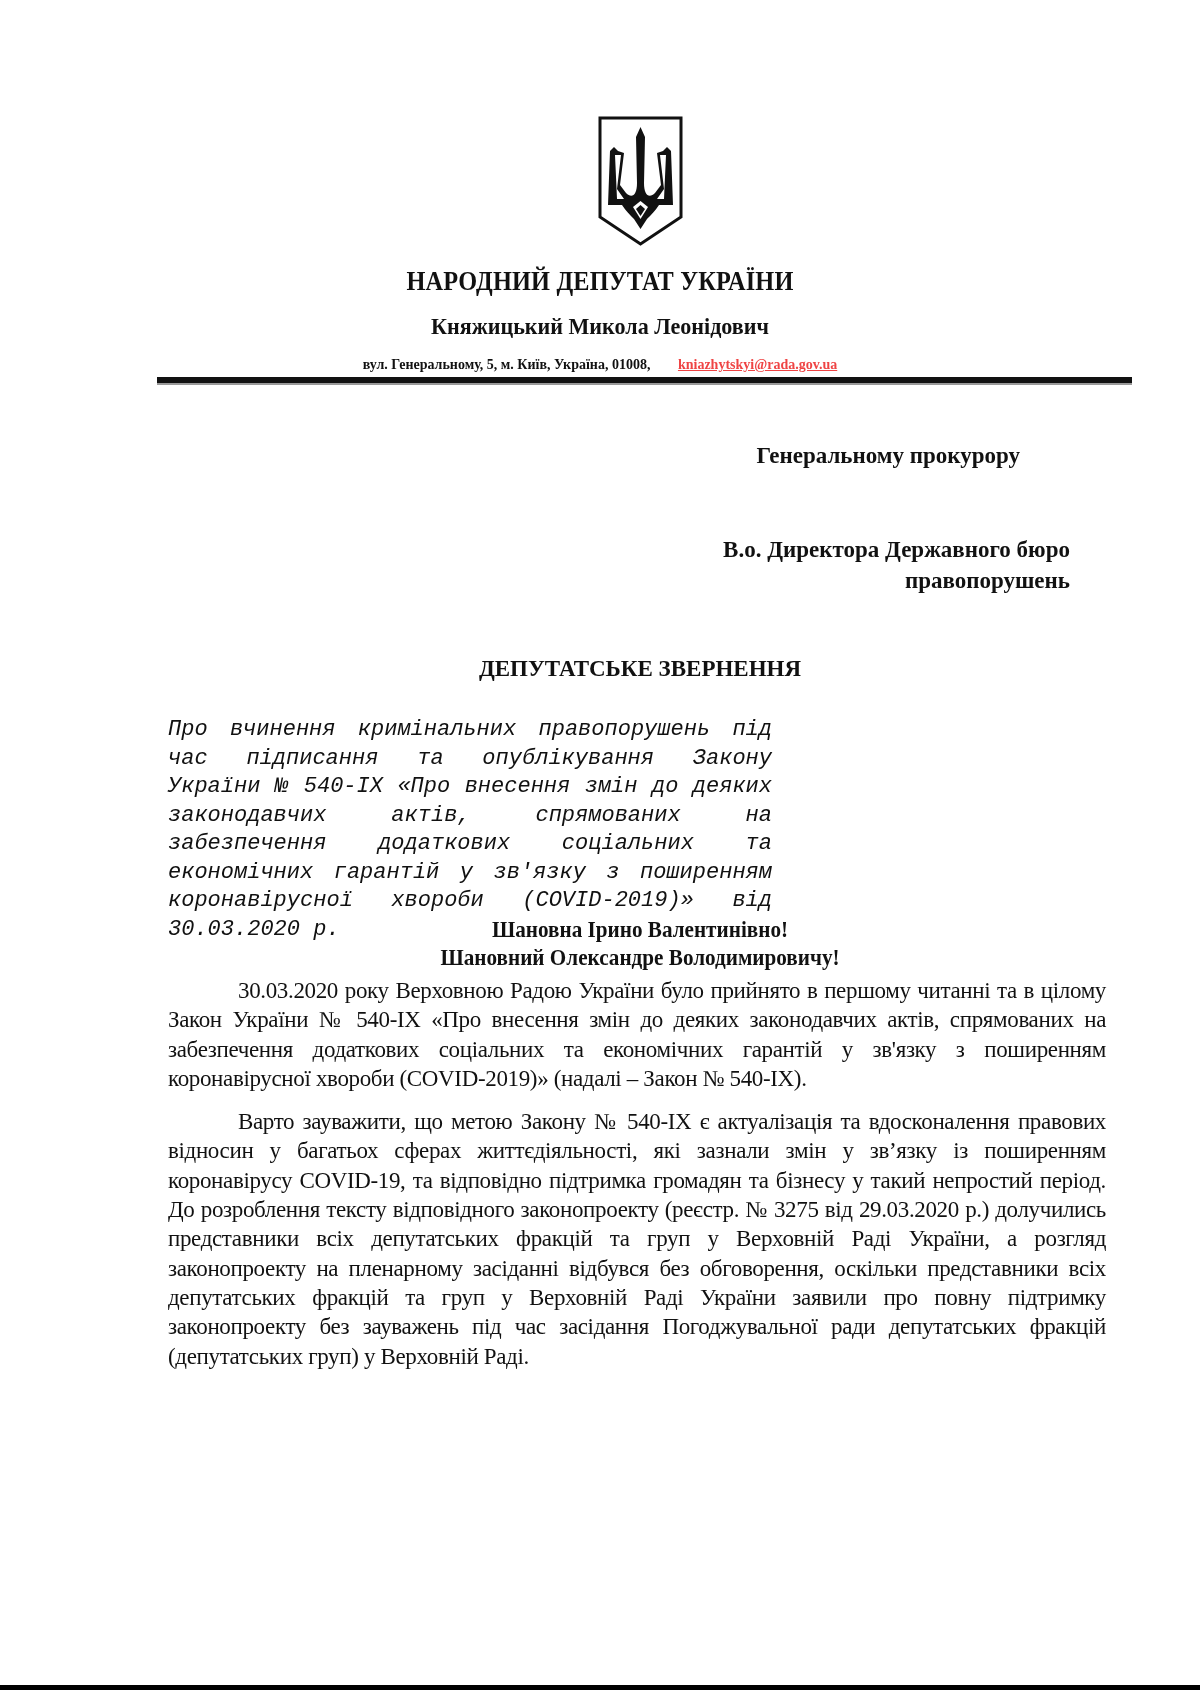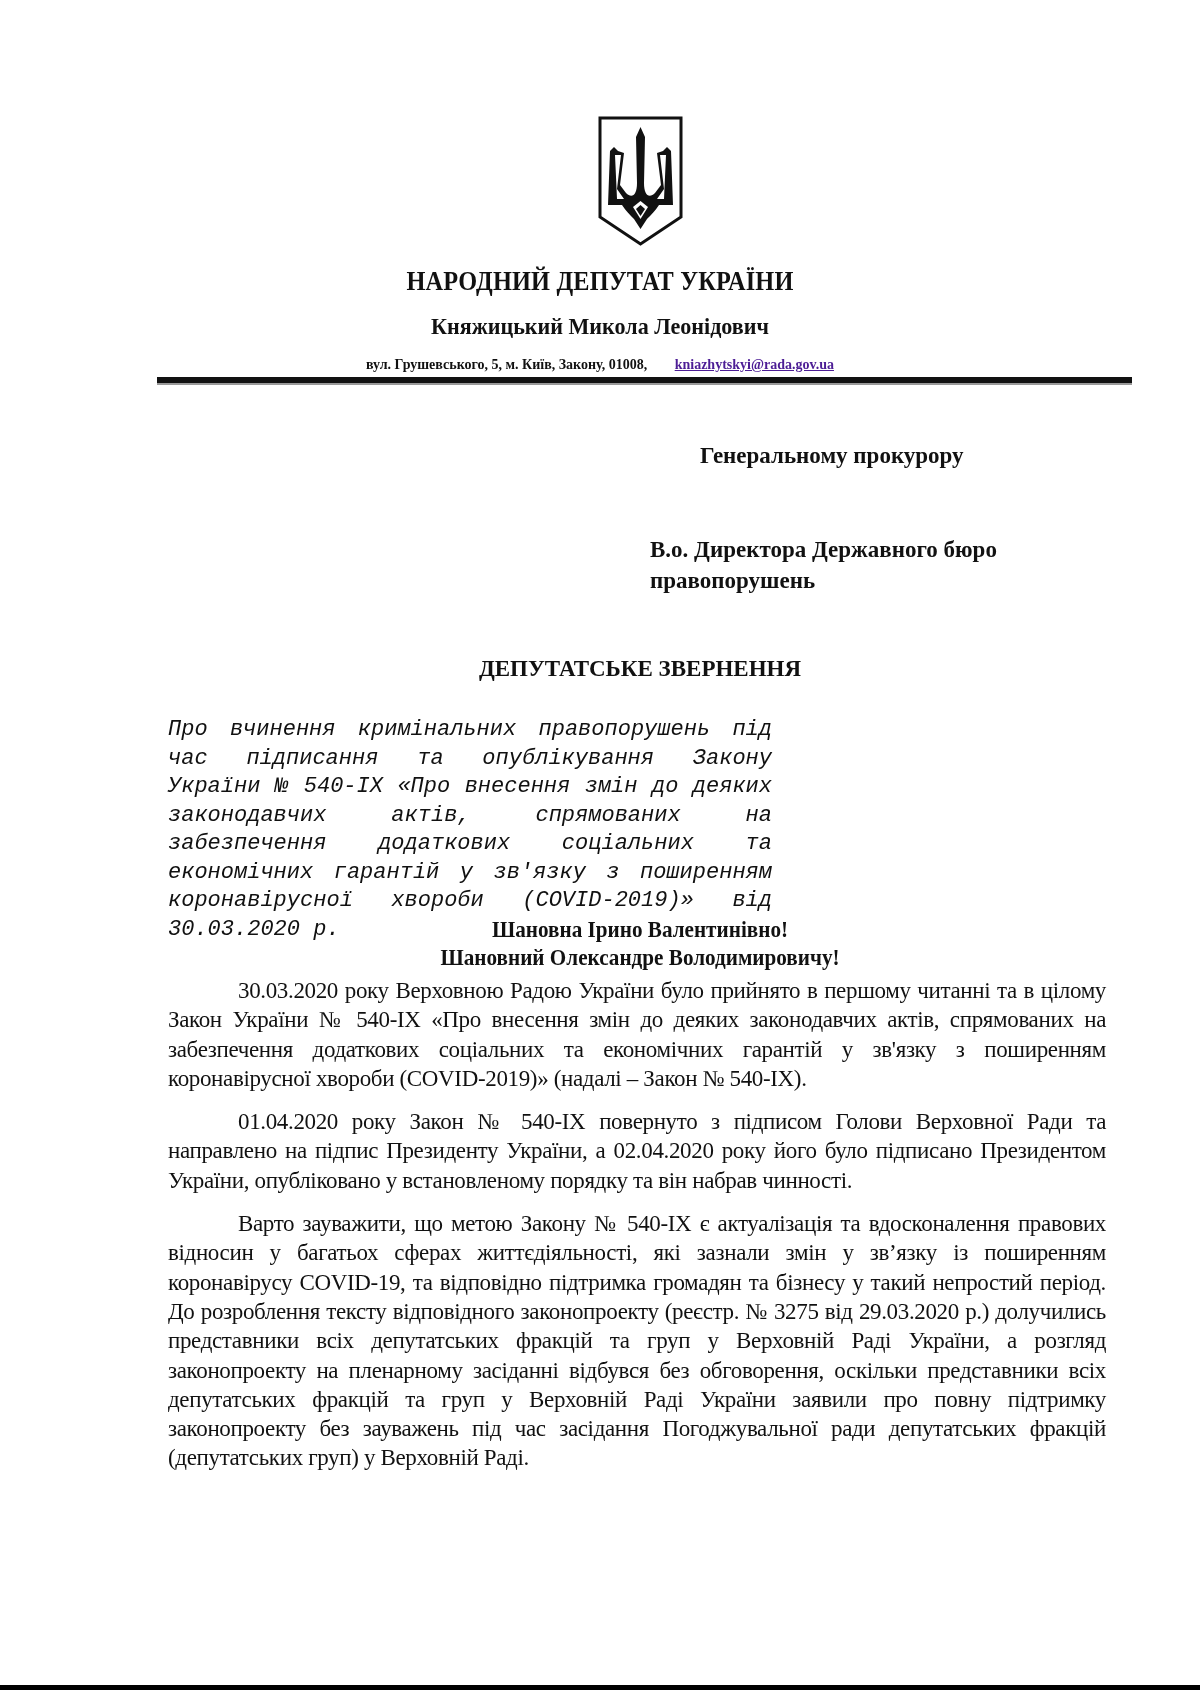--- a/index.html
+++ b/index.html
@@ -53,36 +53,36 @@
   .address {
     position: absolute;
     left: 0;
     width: 1200px;
     top: 357px;
     text-align: center;
     font-weight: bold;
     font-size: 14px;
   }
   .address a {
-    color: #4c1d95;
+    color: #ef4444;
     text-decoration: underline;
     margin-left: 24px;
   }
   .header-rule {
     position: absolute;
     left: 157px;
     width: 975px;
     top: 377px;
     height: 6px;
     background: #111111;
     border-bottom: 2px solid #999999;
   }
   .recipient {
     position: absolute;
-    text-align: left;
+    text-align: right;
     font-weight: bold;
     font-size: 23px;
     line-height: 31px;
   }
   .recipient.r1 {
     left: 700px;
     width: 320px;
     top: 440px;
   }
   .recipient.r2 {
@@ -155,21 +155,21 @@
     <path d="M43.5 12 L48 22 L47 68 C47 80 52 84 58 78 L64 70 L60 38 L66 36 L70 32 L74 36 L76 90 L62 90 C58 96 54 100 50 104 L43.5 114 L37 104 C33 100 29 96 25 90 L11 90 L13 36 L17 32 L21 36 L27 38 L23 70 L29 78 C35 84 40 80 40 68 L39 22 Z" fill="#111"></path>
     <path d="M18 40 L20 84 L27 84 L20 74 L24 40 Z" fill="#fff"></path>
     <path d="M69 40 L67 84 L60 84 L67 74 L63 40 Z" fill="#fff"></path>
     <path d="M36 92 L43.5 86 L51 92 L43.5 104 Z" fill="#fff"></path>
     <path d="M39 94 L43.5 90 L48 94 L43.5 101 Z" fill="#111"></path>
   </svg>
 
   <div class="org-title">НАРОДНИЙ ДЕПУТАТ УКРАЇНИ</div>
   <div class="deputy-name">Княжицький Микола Леонідович</div>
   <div class="address">
-    <span>вул. Грушевського, 5, м. Київ, Закону, 01008, </span><a>kniazhytskyi@rada.gov.ua</a>
+    <span>вул. Генеральному, 5, м. Київ, Україна, 01008, </span><a>kniazhytskyi@rada.gov.ua</a>
   </div>
   <div class="header-rule"></div>
 
   <div class="recipient r1">
     <div>Генеральному прокурору</div>
   </div>
 
   <div class="recipient r2">
     <div>В.о. Директора Державного бюро</div>
     <div>правопорушень</div>
@@ -177,18 +177,17 @@
 
   <div class="doc-type">ДЕПУТАТСЬКЕ ЗВЕРНЕННЯ</div>
 
   <div class="subject">Про вчинення кримінальних правопорушень під час підписання та опублікування Закону України № 540-IX «Про внесення змін до деяких законодавчих актів, спрямованих на забезпечення додаткових соціальних та економічних гарантій у зв'язку з поширенням коронавірусної хвороби (COVID-2019)» від 30.03.2020 р.</div>
 
   <div class="greeting g1">Шановна Ірино Валентинівно!</div>
   <div class="greeting g2">Шановний Олександре Володимировичу!</div>
 
   <div class="body-text">
     <p>30.03.2020 року Верховною Радою України було прийнято в першому читанні та в цілому Закон України № 540-IX «Про внесення змін до деяких законодавчих актів, спрямованих на забезпечення додаткових соціальних та економічних гарантій у зв'язку з поширенням коронавірусної хвороби (COVID-2019)» (надалі – Закон № 540-IX).</p>
-    <p>01.04.2020 року Закон № 540-IX повернуто з підписом Голови Верховної Ради та направлено на підпис Президенту України, а 02.04.2020 року його було підписано Президентом України, опубліковано у встановленому порядку та він набрав чинності.</p>
     <p>Варто зауважити, що метою Закону № 540-IX є актуалізація та вдосконалення  правових відносин у багатьох сферах життєдіяльності, які зазнали змін у зв’язку із  поширенням коронавірусу COVID-19, та відповідно підтримка громадян та бізнесу у такий непростий період. До розроблення тексту відповідного законопроекту (реєстр. № 3275 від 29.03.2020 р.) долучились представники всіх депутатських фракцій та груп у Верховній Раді України, а розгляд законопроекту на пленарному засіданні відбувся без обговорення, оскільки представники всіх депутатських фракцій та груп у Верховній Раді України заявили про повну підтримку законопроекту без зауважень під час засідання Погоджувальної ради депутатських фракцій (депутатських груп) у Верховній Раді.</p>
   </div>
 
   <div class="bottom-rule"></div>
 </div>
 
 </body></html>

